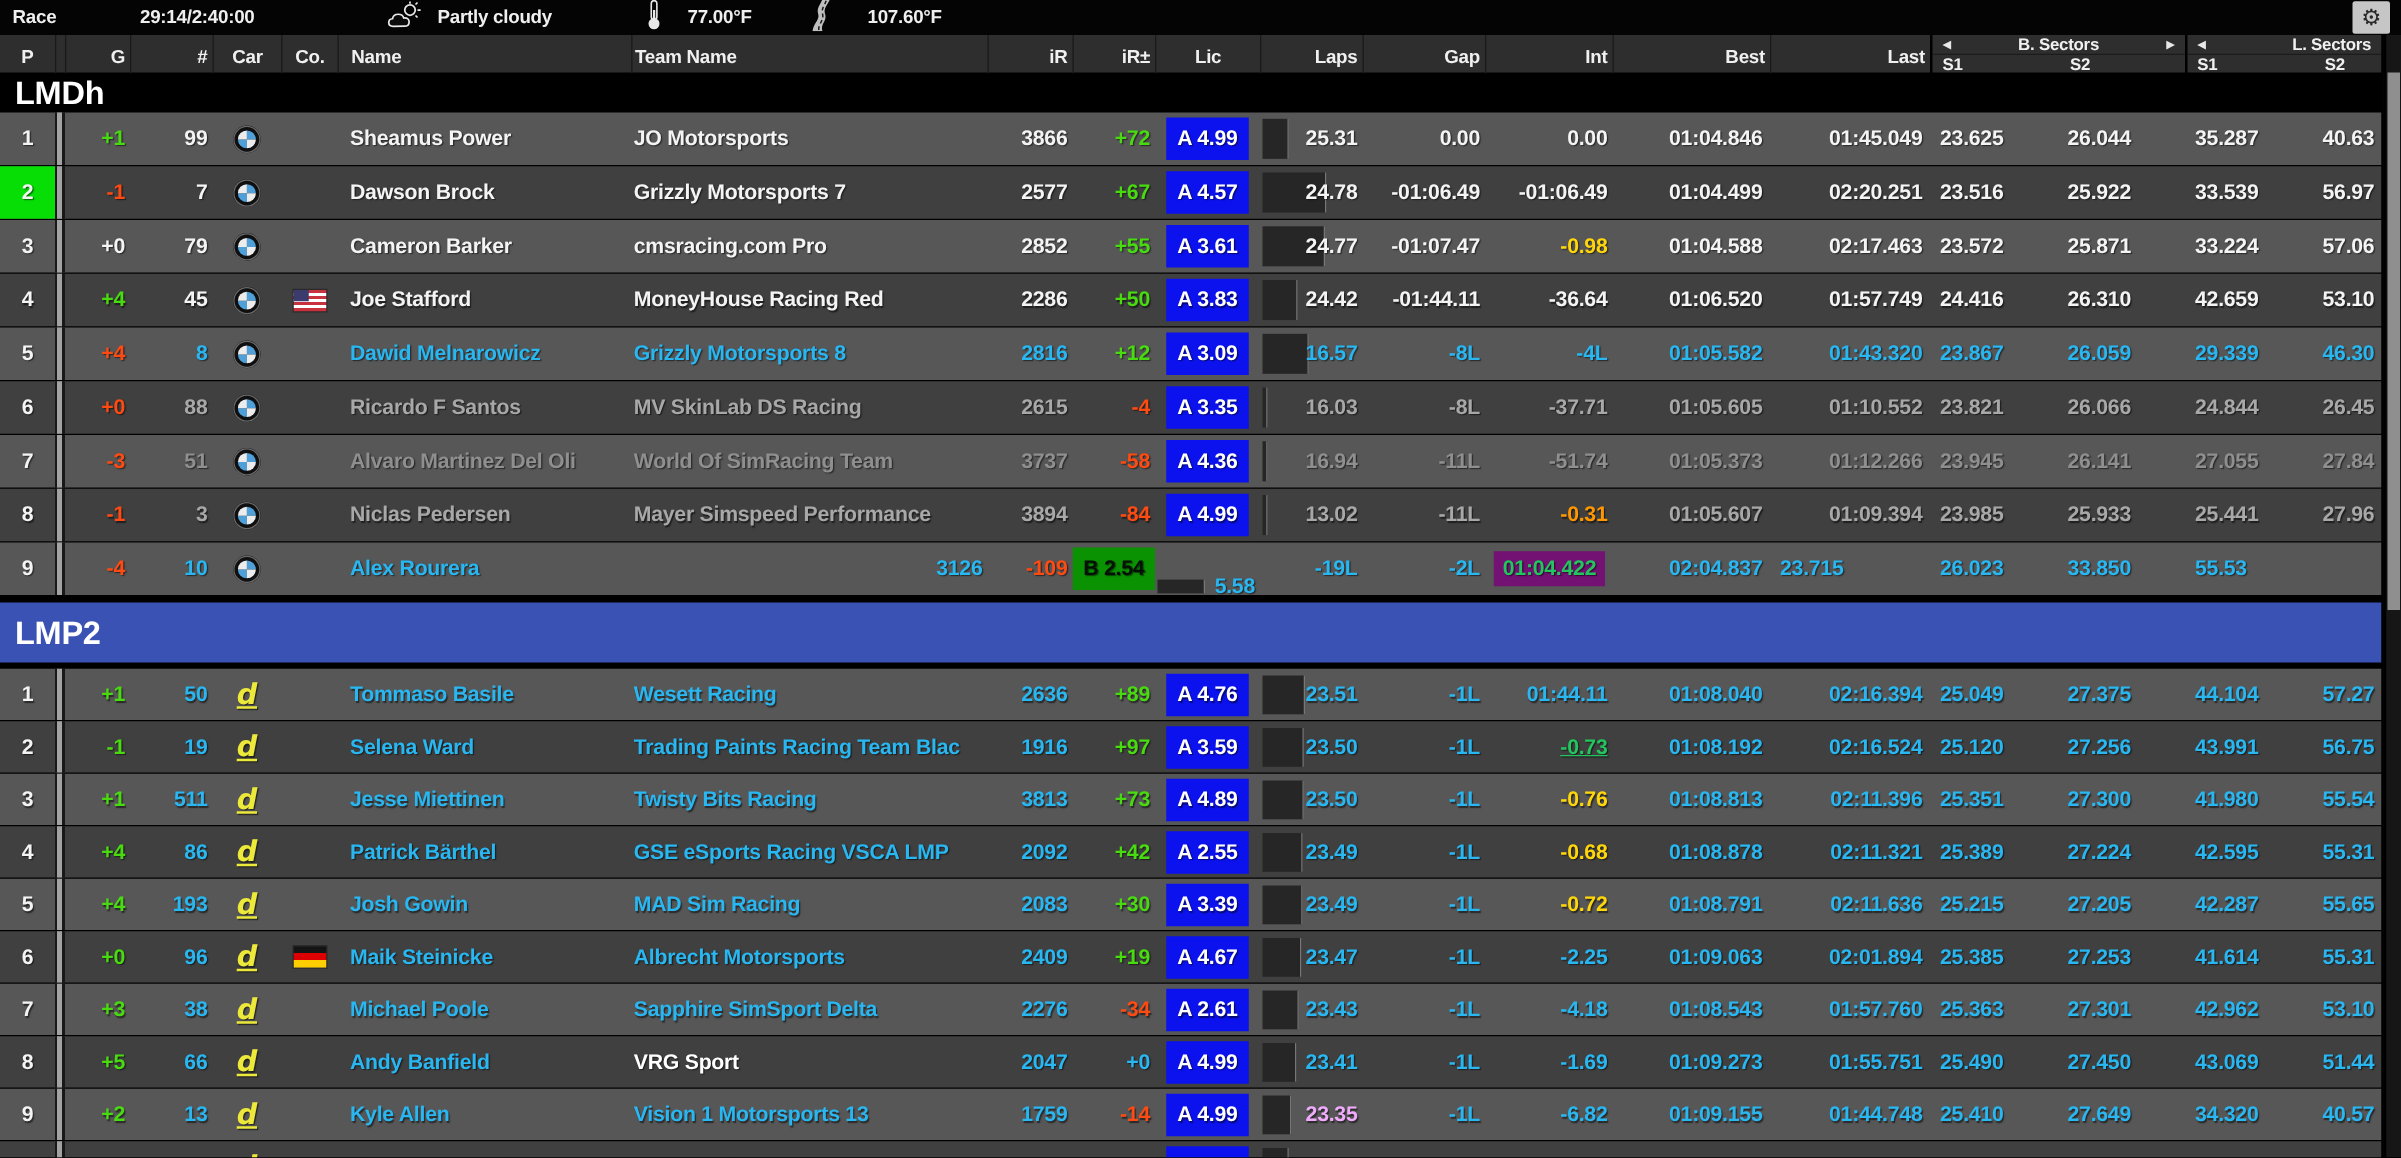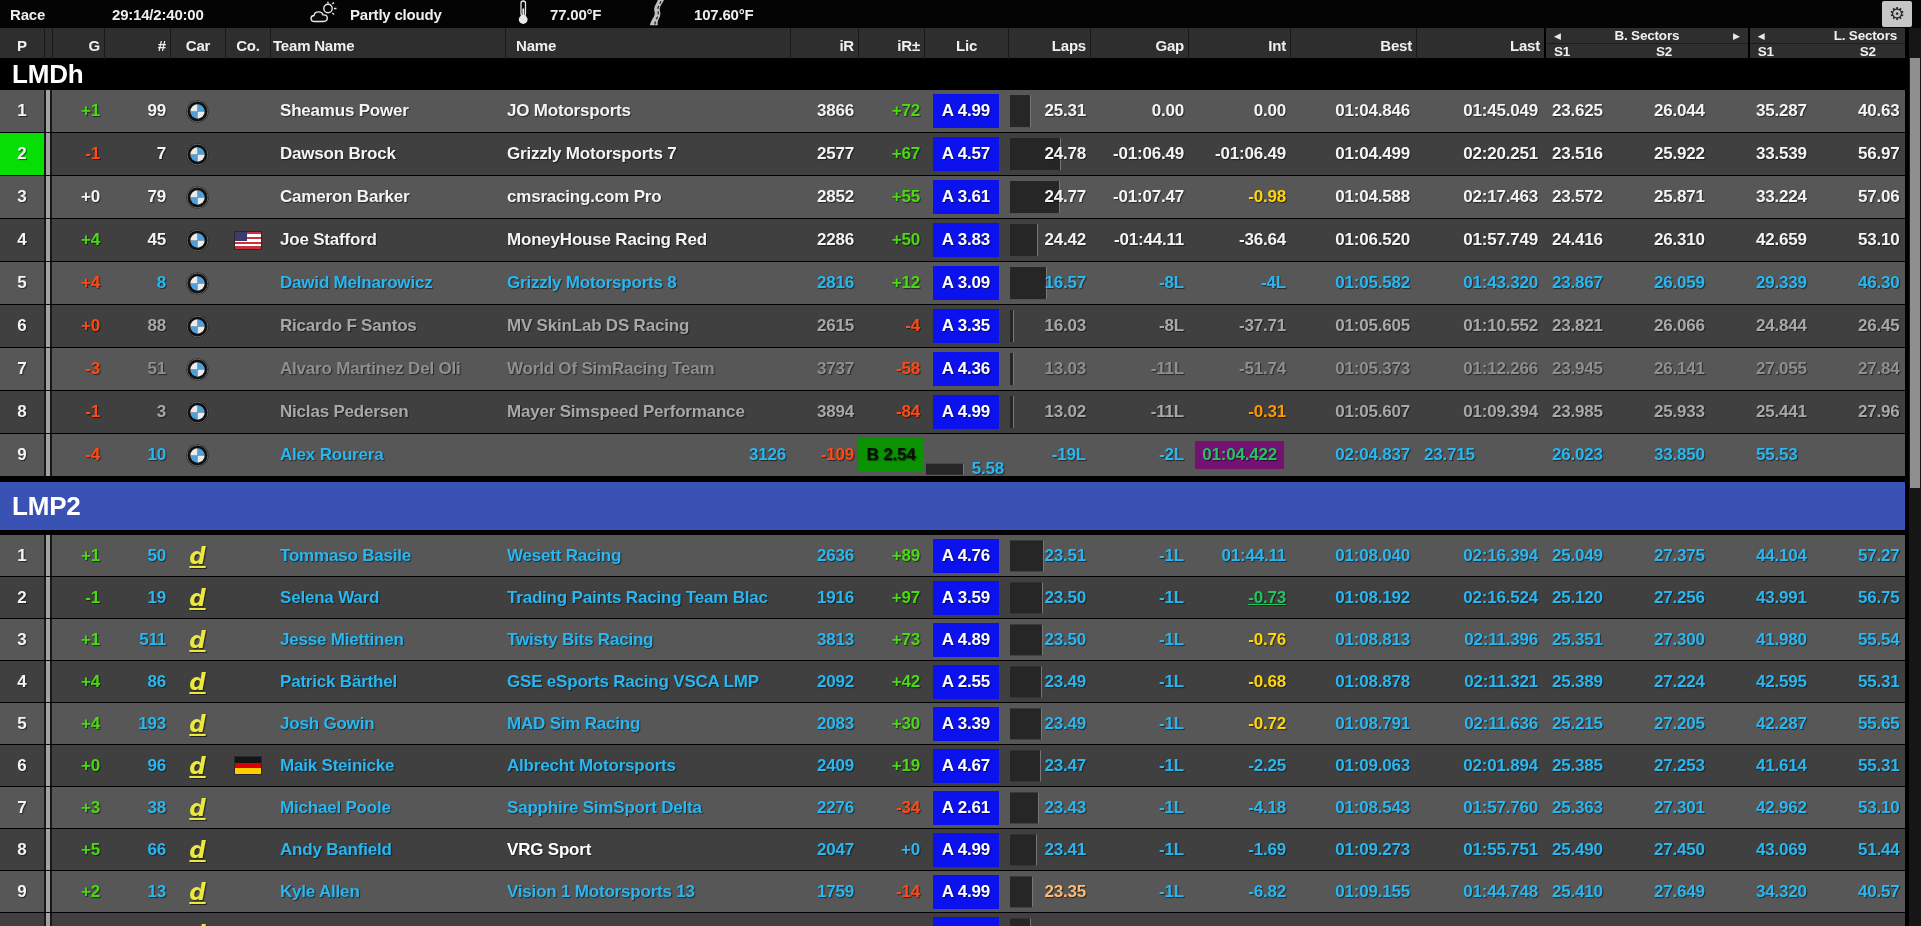--- a/index.html
+++ b/index.html
@@ -103,22 +103,22 @@
     <span class="gearbtn">⚙</span>
   </div>
 
   <div class="header-grid grid">
     <div class="hcell cntr">P</div>
     <div class="hcell"></div>
     <div class="hcell">G</div>
     <div class="hcell">#</div>
     <div class="hcell cntr">Car</div>
     <div class="hcell cntr">Co.</div>
+    <div class="hcell lft">Name</div>
     <div class="hcell lft2">Team Name</div>
-    <div class="hcell lft">Name</div>
     <div class="hcell">iR</div>
     <div class="hcell">iR±</div>
     <div class="hcell cntr">Lic</div>
     <div class="hcell">Laps</div>
     <div class="hcell">Gap</div>
     <div class="hcell">Int</div>
     <div class="hcell">Best</div>
     <div class="hcell">Last</div>
     <div class="hsectors">
       <div class="hgroup">
@@ -397,21 +397,21 @@
         <div class="cocell"></div>
         <div class="namecell" style="color: rgb(143, 143, 143);">Alvaro Martinez Del Oli</div>
         <div class="teamcell" style="color: rgb(143, 143, 143);">World Of SimRacing Team</div>
         <div class="num" style="color: rgb(143, 143, 143);">3737</div>
         <div class="num" style="color: rgb(255, 74, 18);">-58</div>
         <div class="liccell">
           <span class="licbox">A 4.36</span>
         </div>
         <div class="num lapscell" style="color: rgb(143, 143, 143);">
           <i class="prog" style="width: 3px;"></i>
-          <span>13.03</span>
+          <span>16.94</span>
         </div>
         <div class="num" style="color: rgb(143, 143, 143);">-11L</div>
         <div class="num" style="color: rgb(143, 143, 143);">-51.74</div>
         <div class="num bestcell" style="color: rgb(143, 143, 143);">
           <span>01:05.373</span>
         </div>
         <div class="num lastcell" style="color: rgb(143, 143, 143);">01:12.266</div>
         <div class="seccell" style="color: rgb(143, 143, 143);">23.945</div>
         <div class="seccell" style="color: rgb(143, 143, 143);">26.141</div>
         <div class="seccell" style="color: rgb(143, 143, 143);">27.055</div>
@@ -754,21 +754,21 @@
           <span class="dallara">d</span>
         </div>
         <div class="cocell"></div>
         <div class="namecell" style="color: rgb(41, 183, 242);">Kyle Allen</div>
         <div class="teamcell" style="color: rgb(41, 183, 242);">Vision 1 Motorsports 13</div>
         <div class="num" style="color: rgb(41, 183, 242);">1759</div>
         <div class="num" style="color: rgb(255, 74, 18);">-14</div>
         <div class="liccell">
           <span class="licbox">A 4.99</span>
         </div>
-        <div class="num lapscell" style="color: #fdba74;">
+        <div class="num lapscell" style="color: #f0abfc;">
           <i class="prog" style="width: 22.4px;"></i>
           <span>23.35</span>
         </div>
         <div class="num" style="color: rgb(41, 183, 242);">-1L</div>
         <div class="num" style="color: rgb(41, 183, 242);">-6.82</div>
         <div class="num bestcell" style="color: rgb(41, 183, 242);">
           <span>01:09.155</span>
         </div>
         <div class="num lastcell" style="color: rgb(41, 183, 242);">01:44.748</div>
         <div class="seccell" style="color: rgb(41, 183, 242);">25.410</div>

